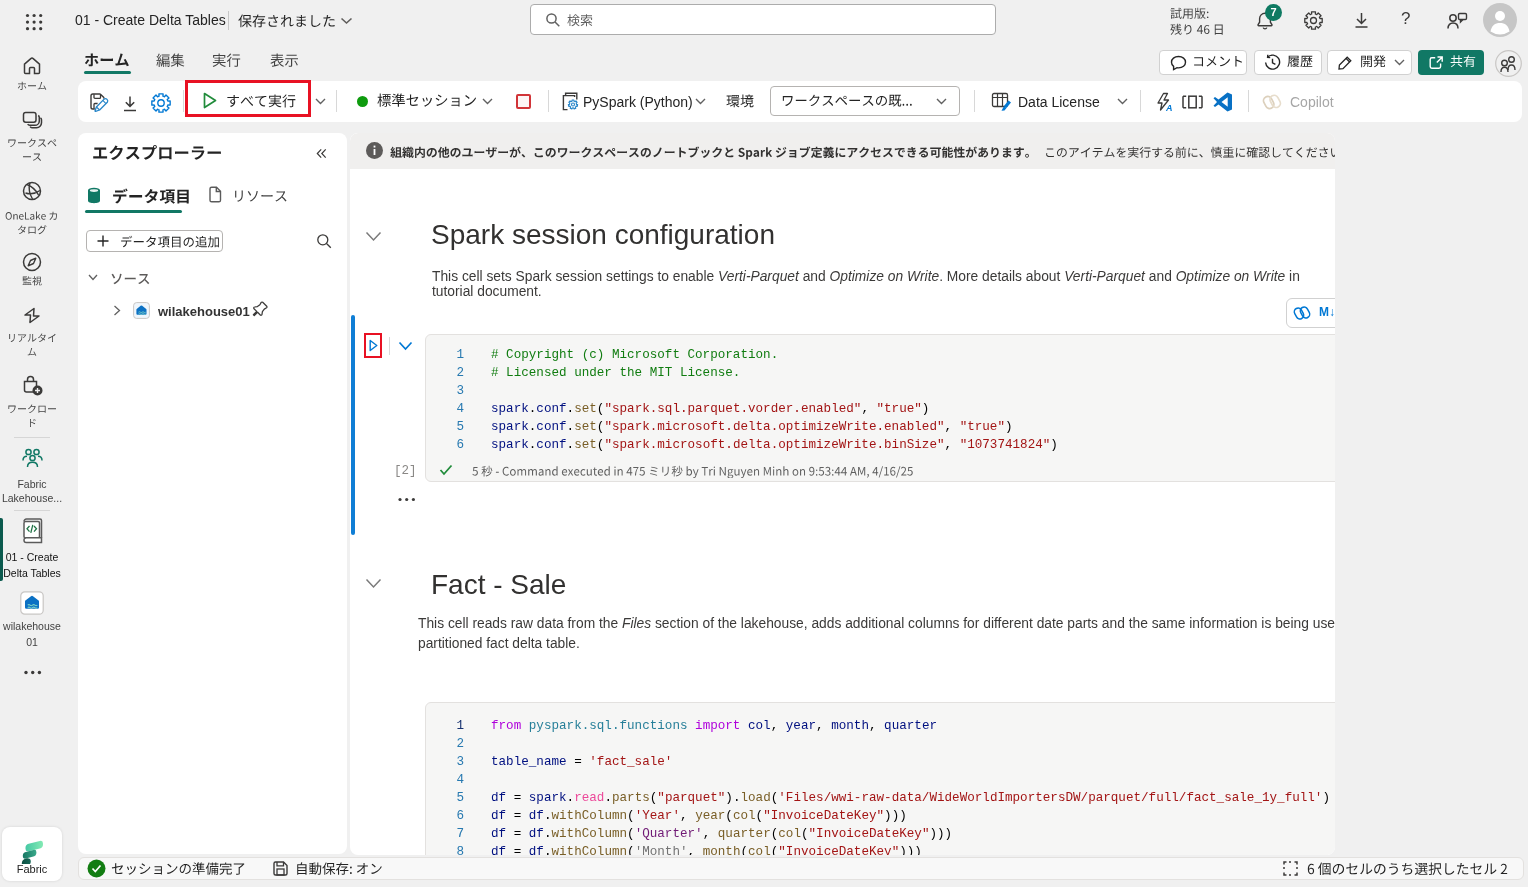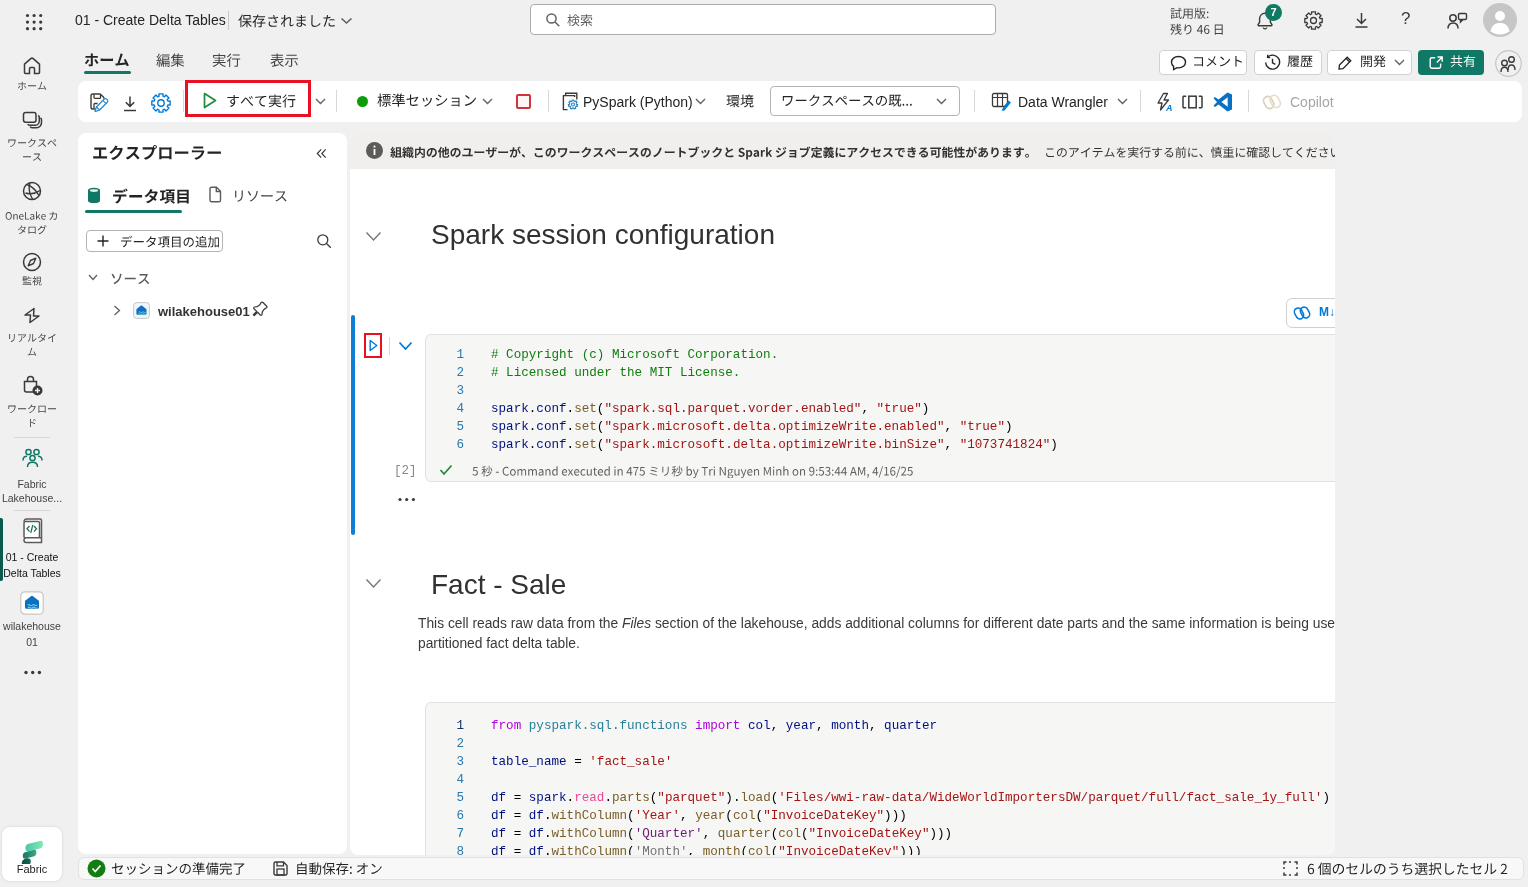--- a/index.html
+++ b/index.html
@@ -177,21 +177,21 @@
 <svg class="abs" style="left:936px;top:98px" width="11" height="7" viewBox="0 0 11 7">
     <path d="M1 1 L5.5 5.5 L10 1" fill="none" stroke="#616161" stroke-width="1.4"></path>
   </svg>
 <div class="abs" style="left:974px;top:90px;width:1px;height:22px;background:#d8d8d8"></div>
 <svg class="abs" style="left:991px;top:92px" width="22" height="20" viewBox="0 0 22 20">
     <rect x="1.5" y="1.5" width="15" height="13" rx="1.5" fill="none" stroke="#3b3a39" stroke-width="1.3"></rect>
     <path d="M1.5 5.5 L16.5 5.5 M6.5 1.5 L6.5 14.5 M11.5 1.5 L11.5 14.5" stroke="#3b3a39" stroke-width="1.2"></path>
     <path d="M13 14 L17.5 8.5 L20 10.5 L15.5 16 Z" fill="#0078d4"></path>
     <path d="M13 14 L15.5 16 L13.5 18.5 L10.5 18.8 Z" fill="#0078d4"></path>
   </svg>
-<div class="abs" style="left:1018px;top:94px;font-size:14px;color:#242424">Data Wrangler</div>
+<div class="abs" style="left:1018px;top:94px;font-size:14px;color:#242424">Data License</div>
 <svg class="abs" style="left:1117px;top:98px" width="11" height="7" viewBox="0 0 11 7">
     <path d="M1 1 L5.5 5.5 L10 1" fill="none" stroke="#616161" stroke-width="1.4"></path>
   </svg>
 <div class="abs" style="left:1140px;top:90px;width:1px;height:22px;background:#d8d8d8"></div>
 <svg class="abs" style="left:1155px;top:92px" width="20" height="20" viewBox="0 0 20 20">
     <path d="M8.5 1.5 L3 11 L7 11 L5.5 18 L13.5 8 L9 8 L12.5 1.5 Z" fill="none" stroke="#3b3a39" stroke-width="1.3" stroke-linejoin="round"></path>
     <text x="11" y="19" font-family="Liberation Sans" font-size="9" font-weight="bold" font-style="italic" fill="#0078d4">A</text>
   </svg>
 <svg class="abs" style="left:1182px;top:95px" width="21" height="14" viewBox="0 0 21 14">
     <path d="M1 1.2 L4.2 1.2 M1 12.8 L4.2 12.8 M1 1.2 L1 12.8 M16.8 1.2 L20 1.2 M16.8 12.8 L20 12.8 M20 1.2 L20 12.8" stroke="#3b3a39" stroke-width="1.5" fill="none"></path>
@@ -378,20 +378,21 @@
 <svg style="position:absolute;left:693.8006999999993px;top:10.2px;" width="310.4" height="17.4" viewBox="0 -13.8 310.4 17.4">
       <path d="M2.8 -8.4V-7.4C3.7 -7.3 4.7 -7.2 5.9 -7.2C7 -7.2 8.3 -7.3 9.2 -7.4V-8.4C8.3 -8.3 7.1 -8.2 5.9 -8.2C4.7 -8.2 3.7 -8.2 2.8 -8.4ZM3.3 -3.6 2.3 -3.7C2.2 -3.2 2.1 -2.6 2.1 -2C2.1 -0.5 3.5 0.3 5.9 0.3C7.6 0.3 9.1 0.1 9.9 -0.1L9.9 -1.1C9 -0.8 7.5 -0.7 5.9 -0.7C4 -0.7 3 -1.3 3 -2.2C3 -2.6 3.1 -3.1 3.3 -3.6Z M17.6 -7.6C17.4 -6.5 17.2 -5.4 16.9 -4.4C16.3 -2.4 15.7 -1.6 15.1 -1.6C14.6 -1.6 13.9 -2.3 13.9 -3.8C13.9 -5.4 15.3 -7.4 17.6 -7.6ZM18.6 -7.7C20.6 -7.5 21.7 -6 21.7 -4.2C21.7 -2.1 20.2 -1 18.7 -0.7C18.4 -0.6 18.1 -0.5 17.7 -0.5L18.2 0.4C21.1 0 22.7 -1.7 22.7 -4.2C22.7 -6.6 20.9 -8.5 18.1 -8.5C15.2 -8.5 12.9 -6.3 12.9 -3.7C12.9 -1.7 14 -0.5 15.1 -0.5C16.2 -0.5 17.1 -1.8 17.8 -4.2C18.2 -5.3 18.4 -6.5 18.6 -7.7Z M34.9 -8 34.3 -8.6C34.1 -8.6 33.7 -8.5 33.5 -8.5C32.7 -8.5 27.2 -8.5 26.6 -8.5C26.2 -8.5 25.7 -8.6 25.3 -8.6V-7.6C25.7 -7.6 26.2 -7.6 26.6 -7.6C27.2 -7.6 32.6 -7.6 33.4 -7.6C33 -6.9 31.9 -5.6 30.8 -5L31.6 -4.3C33 -5.3 34.1 -6.8 34.6 -7.6C34.6 -7.7 34.8 -7.9 34.9 -8ZM30.1 -6.5H29.1C29.1 -6.2 29.1 -5.9 29.1 -5.6C29.1 -3.6 28.8 -1.9 27 -0.8C26.7 -0.6 26.3 -0.4 25.9 -0.3L26.8 0.4C29.8 -1.1 30.1 -3.2 30.1 -6.5Z M36.7 -4.3 37.2 -3.4C38.9 -3.9 40.5 -4.6 41.7 -5.3V-0.9C41.7 -0.5 41.7 0.1 41.7 0.4H42.8C42.8 0.1 42.8 -0.5 42.8 -0.9V-5.9C44 -6.7 45.1 -7.6 46 -8.6L45.2 -9.3C44.4 -8.3 43.2 -7.3 41.9 -6.5C40.6 -5.7 38.8 -4.9 36.7 -4.3Z M50.2 -8.8V-7.8C50.5 -7.8 50.8 -7.9 51.2 -7.9C51.9 -7.9 55.4 -7.9 56 -7.9C56.4 -7.9 56.8 -7.8 57.2 -7.8V-8.8C56.8 -8.8 56.4 -8.7 56 -8.7C55.4 -8.7 51.9 -8.7 51.2 -8.7C50.8 -8.7 50.5 -8.8 50.2 -8.8ZM48.7 -5.8V-4.8C49.1 -4.9 49.4 -4.9 49.8 -4.9H53.3C53.3 -3.7 53.2 -2.7 52.6 -1.9C52.2 -1.2 51.3 -0.5 50.4 -0.1L51.3 0.6C52.3 0 53.2 -0.8 53.6 -1.6C54.1 -2.5 54.3 -3.6 54.3 -4.9H57.6C57.8 -4.9 58.2 -4.8 58.5 -4.8V-5.8C58.2 -5.8 57.8 -5.8 57.6 -5.8C56.9 -5.8 50.5 -5.8 49.8 -5.8C49.4 -5.8 49.1 -5.8 48.7 -5.8Z M61.5 -1.3C61.1 -1.3 60.7 -1.3 60.4 -1.3L60.6 -0.2C60.9 -0.2 61.2 -0.3 61.5 -0.3C63.1 -0.5 67.1 -0.9 69 -1.2C69.2 -0.6 69.5 -0 69.6 0.4L70.6 -0C70.1 -1.3 68.8 -3.7 68 -4.9L67.1 -4.5C67.5 -3.9 68.1 -3 68.5 -2C67.2 -1.9 64.9 -1.6 63.2 -1.5C63.8 -3 65 -6.7 65.3 -7.8C65.5 -8.3 65.6 -8.6 65.7 -8.9L64.5 -9.1C64.5 -8.8 64.4 -8.5 64.3 -8C64 -6.8 62.7 -3 62.1 -1.4Z M81.9 -5.2 81.5 -6.1C81.2 -6 80.9 -5.8 80.5 -5.7C79.9 -5.4 79.2 -5.1 78.4 -4.7C78.2 -5.4 77.6 -5.8 76.8 -5.8C76.3 -5.8 75.6 -5.6 75.1 -5.3C75.5 -5.9 75.9 -6.6 76.2 -7.2C77.5 -7.2 79 -7.3 80.1 -7.5L80.2 -8.4C79 -8.2 77.7 -8.1 76.5 -8C76.7 -8.6 76.8 -9.1 76.9 -9.4L75.9 -9.5C75.9 -9.1 75.8 -8.5 75.6 -8L74.8 -8C74.3 -8 73.4 -8 72.8 -8.1V-7.2C73.5 -7.2 74.2 -7.2 74.8 -7.2H75.3C74.8 -6.2 74 -5 72.5 -3.5L73.3 -2.9C73.7 -3.4 74.1 -3.8 74.4 -4.2C75 -4.7 75.7 -5 76.5 -5C77 -5 77.4 -4.8 77.6 -4.3C76.2 -3.6 74.7 -2.7 74.7 -1.3C74.7 0.2 76.1 0.5 77.8 0.5C78.8 0.5 80.2 0.4 81.1 0.3L81.1 -0.6C80.1 -0.5 78.8 -0.3 77.8 -0.3C76.6 -0.3 75.7 -0.5 75.7 -1.4C75.7 -2.2 76.5 -2.8 77.6 -3.4C77.6 -2.8 77.6 -2 77.5 -1.6H78.5L78.4 -3.8C79.3 -4.3 80.2 -4.6 80.8 -4.9C81.2 -5 81.6 -5.2 81.9 -5.2Z M88.8 -7.6V-6.6H85.2V-5.9H88.8V-4.8H85.4V-4.1H88.7C88.7 -3.7 88.7 -3.3 88.5 -3H84V-2.2H88.1C87.5 -1.3 86.3 -0.4 83.9 0.2C84.1 0.4 84.4 0.8 84.5 1C87.2 0.1 88.5 -1 89.1 -2.2H89.3C90.2 -0.4 91.8 0.6 94.1 1C94.2 0.7 94.5 0.4 94.7 0.2C92.6 -0.1 91 -0.9 90.2 -2.2H94.5V-3H89.5C89.6 -3.3 89.6 -3.7 89.6 -4.1H93.2V-4.8H89.7V-5.9H93.4V-6.5H94.3V-8.8H89.7V-10H88.8V-8.8H84.2V-6.5H85.1V-8H93.4V-6.6H89.7V-7.6Z M100.4 -9.3V-8.4H106.2V-9.3ZM98.4 -10C97.8 -9.1 96.6 -8.1 95.6 -7.4C95.8 -7.2 96 -6.9 96.1 -6.7C97.2 -7.4 98.4 -8.6 99.2 -9.7ZM99.9 -6V-5.1H103.9V-0.2C103.9 -0 103.8 0 103.6 0.1C103.3 0.1 102.5 0.1 101.7 0C101.8 0.3 101.9 0.7 102 0.9C103.1 0.9 103.8 0.9 104.2 0.8C104.6 0.6 104.8 0.4 104.8 -0.2V-5.1H106.6V-6ZM98.9 -7.4C98 -6.1 96.7 -4.7 95.5 -3.8C95.7 -3.7 96 -3.3 96.1 -3.1C96.6 -3.4 97 -3.9 97.5 -4.3V1H98.4V-5.3C98.9 -5.9 99.3 -6.5 99.7 -7.1Z M113.9 -4.4C114 -3.3 113.5 -2.7 112.8 -2.7C112.1 -2.7 111.6 -3.2 111.6 -3.9C111.6 -4.7 112.2 -5.2 112.8 -5.2C113.3 -5.2 113.7 -5 113.9 -4.4ZM108.2 -7.8 108.3 -6.9C109.8 -7 111.8 -7 113.6 -7.1L113.6 -5.9C113.4 -5.9 113.1 -6 112.8 -6C111.7 -6 110.7 -5.1 110.7 -3.9C110.7 -2.6 111.7 -1.9 112.7 -1.9C113.1 -1.9 113.4 -2 113.7 -2.2C113.2 -1.2 112.1 -0.5 110.5 -0.1L111.3 0.6C114.1 -0.2 114.9 -2 114.9 -3.6C114.9 -4.2 114.8 -4.7 114.5 -5.1L114.5 -7.1H114.7C116.4 -7.1 117.5 -7 118.1 -7L118.2 -7.9C117.6 -7.9 116.1 -7.9 114.7 -7.9H114.5L114.5 -8.7C114.5 -8.8 114.5 -9.3 114.6 -9.4H113.5C113.5 -9.3 113.5 -9 113.5 -8.7L113.6 -7.9C111.8 -7.9 109.6 -7.8 108.2 -7.8Z M125.9 -0.4C125.6 -0.3 125.3 -0.3 124.9 -0.3C124 -0.3 123.4 -0.7 123.4 -1.2C123.4 -1.7 123.8 -2 124.3 -2C125.2 -2 125.8 -1.3 125.9 -0.4ZM121.8 -8.8 121.9 -7.8C122.1 -7.8 122.4 -7.8 122.7 -7.9C123.3 -7.9 125.7 -8 126.3 -8C125.7 -7.5 124.2 -6.2 123.5 -5.7C122.8 -5.1 121.3 -3.8 120.3 -3L121 -2.3C122.5 -3.9 123.6 -4.7 125.6 -4.7C127.1 -4.7 128.2 -3.8 128.2 -2.7C128.2 -1.7 127.7 -1 126.7 -0.6C126.6 -1.7 125.8 -2.7 124.3 -2.7C123.2 -2.7 122.5 -2 122.5 -1.2C122.5 -0.2 123.5 0.5 125.1 0.5C127.6 0.5 129.2 -0.7 129.2 -2.6C129.2 -4.2 127.8 -5.4 125.8 -5.4C125.3 -5.4 124.7 -5.4 124.1 -5.2C125.1 -6 126.7 -7.3 127.3 -7.8C127.5 -8 127.7 -8.1 127.9 -8.3L127.4 -9C127.3 -8.9 127.1 -8.9 126.8 -8.9C126.1 -8.8 123.3 -8.7 122.7 -8.7C122.4 -8.7 122.1 -8.7 121.8 -8.8Z M138.1 -6.1V-1.2H138.9V-6.1ZM140.5 -6.5V-0.2C140.5 0 140.4 0.1 140.3 0.1C140.1 0.1 139.4 0.1 138.7 0C138.8 0.3 139 0.7 139 0.9C139.9 0.9 140.5 0.9 140.9 0.7C141.3 0.6 141.4 0.4 141.4 -0.2V-6.5ZM139.5 -10.1C139.2 -9.5 138.8 -8.7 138.4 -8.1H134.8L135.4 -8.3C135.2 -8.8 134.7 -9.5 134.2 -10L133.4 -9.7C133.8 -9.2 134.2 -8.6 134.5 -8.1H131.5V-7.3H142.2V-8.1H139.4C139.7 -8.6 140.1 -9.2 140.5 -9.7ZM135.8 -3.6V-2.4H133.1V-3.6ZM135.8 -4.3H133.1V-5.5H135.8ZM132.3 -6.2V0.9H133.1V-1.7H135.8V-0.1C135.8 0.1 135.7 0.1 135.6 0.1C135.4 0.1 134.9 0.1 134.2 0.1C134.4 0.3 134.5 0.7 134.6 0.9C135.4 0.9 135.9 0.9 136.2 0.7C136.5 0.6 136.6 0.4 136.6 -0.1V-6.2Z M148.2 -8V-7.1C149.5 -6.9 151.8 -6.9 153.1 -7.1V-8C151.9 -7.9 149.5 -7.8 148.2 -8ZM148.7 -3.2 147.8 -3.3C147.7 -2.7 147.6 -2.3 147.6 -1.9C147.6 -0.7 148.5 -0.1 150.5 -0.1C151.7 -0.1 152.7 -0.2 153.5 -0.3L153.5 -1.3C152.5 -1.1 151.6 -1 150.5 -1C148.9 -1 148.5 -1.5 148.5 -2.1C148.5 -2.4 148.6 -2.7 148.7 -3.2ZM146 -8.9 144.9 -9C144.9 -8.8 144.9 -8.5 144.8 -8.2C144.7 -7.2 144.3 -5.2 144.3 -3.4C144.3 -1.8 144.5 -0.5 144.7 0.4L145.6 0.3C145.6 0.2 145.5 0 145.5 -0.1C145.5 -0.2 145.6 -0.4 145.6 -0.6C145.7 -1.2 146.1 -2.4 146.4 -3.3L145.9 -3.7C145.7 -3.2 145.5 -2.5 145.3 -1.9C145.2 -2.5 145.1 -3 145.1 -3.6C145.1 -4.9 145.5 -7.1 145.7 -8.2C145.8 -8.4 145.9 -8.7 146 -8.9Z M157.9 0.7 158.8 -0C158 -0.9 156.9 -2 156.1 -2.7L155.3 -2C156.2 -1.3 157.2 -0.3 157.9 0.7Z M170.3 -2V-1.3H178V-2ZM172.3 -5.4H176.1V-4.7H172.3ZM172.3 -4.1H176.1V-3.3H172.3ZM172.3 -6.8H176.1V-6H172.3ZM174.9 -0.7C175.7 -0.2 176.7 0.5 177.3 1L178.1 0.5C177.5 0 176.4 -0.6 175.5 -1.2ZM172.6 -1.1C172.1 -0.5 171 0 170.1 0.4C170.2 0.5 170.6 0.8 170.7 1C171.7 0.6 172.8 -0.1 173.5 -0.8ZM168.6 -10V0.9H169.5V-10ZM167.5 -7.7C167.5 -6.7 167.3 -5.4 166.9 -4.6L167.5 -4.4C168 -5.2 168.1 -6.5 168.2 -7.6ZM169.6 -7.8C169.9 -7.1 170.2 -6.1 170.3 -5.5L170.9 -5.8C170.8 -6.4 170.5 -7.3 170.1 -8.1ZM171.5 -7.4V-2.7H176.9V-7.4H174.7V-8.2H177.8V-9H174.7V-10H173.8V-9H170.6V-8.2H173.8V-7.4Z M180.4 -6.4V-2.7H184V-1.9H180V-1.2H184V-0.2H179.1V0.6H189.8V-0.2H184.9V-1.2H189V-1.9H184.9V-2.7H188.6V-6.4H184.9V-7.2H189.7V-7.9H184.9V-8.8C186.2 -8.9 187.6 -9.1 188.6 -9.2L188.1 -9.9C186.2 -9.6 182.9 -9.4 180.1 -9.3C180.2 -9.1 180.3 -8.8 180.3 -8.6C181.4 -8.6 182.7 -8.7 184 -8.7V-7.9H179.2V-7.2H184V-6.4ZM181.3 -4.3H184V-3.4H181.3ZM184.9 -4.3H187.7V-3.4H184.9ZM181.3 -5.8H184V-4.9H181.3ZM184.9 -5.8H187.7V-4.9H184.9Z M195.8 -8V-7.1C197.1 -6.9 199.4 -6.9 200.7 -7.1V-8C199.5 -7.9 197.1 -7.8 195.8 -8ZM196.3 -3.2 195.4 -3.3C195.3 -2.7 195.2 -2.3 195.2 -1.9C195.2 -0.7 196.1 -0.1 198.1 -0.1C199.3 -0.1 200.3 -0.2 201.1 -0.3L201.1 -1.3C200.1 -1.1 199.2 -1 198.1 -1C196.5 -1 196.1 -1.5 196.1 -2.1C196.1 -2.4 196.2 -2.7 196.3 -3.2ZM193.6 -8.9 192.5 -9C192.5 -8.8 192.5 -8.5 192.4 -8.2C192.3 -7.2 191.9 -5.2 191.9 -3.4C191.9 -1.8 192.1 -0.5 192.3 0.4L193.2 0.3C193.2 0.2 193.1 0 193.1 -0.1C193.1 -0.2 193.2 -0.4 193.2 -0.6C193.3 -1.2 193.7 -2.4 194 -3.3L193.5 -3.7C193.3 -3.2 193.1 -2.5 192.9 -1.9C192.8 -2.5 192.7 -3 192.7 -3.6C192.7 -4.9 193.1 -7.1 193.3 -8.2C193.4 -8.4 193.5 -8.7 193.6 -8.9Z M210.4 -3.5V-2.3H208.8V-3.5ZM202.9 -9.2V-8.4H204.3C204 -6.3 203.5 -4.4 202.6 -3.1C202.7 -2.9 203 -2.5 203.1 -2.3C203.3 -2.6 203.6 -3 203.8 -3.4V0.4H204.5V-0.5H206.8V-4.7C207 -4.6 207.2 -4.3 207.3 -4.2C207.6 -4.4 207.8 -4.5 208 -4.7V1H208.8V0.4H213.7V-0.3H211.3V-1.6H213.2V-2.3H211.3V-3.5H213.2V-4.2H211.3V-5.5H213.4V-6.2H211.5C211.6 -6.6 211.8 -7 212 -7.4L211.2 -7.6C211.1 -7.2 210.9 -6.7 210.7 -6.2H209.2C209.6 -6.8 209.9 -7.4 210.2 -8H212.9V-6.7H213.7V-8.8H210.5C210.6 -9.1 210.7 -9.5 210.8 -9.8L210 -10C209.8 -9.6 209.7 -9.2 209.6 -8.8H207.2V-6.7H207.9V-8H209.2C208.6 -6.7 207.8 -5.7 206.8 -4.9V-5.7H204.6C204.8 -6.6 205 -7.4 205.1 -8.4H207.1V-9.2ZM210.4 -4.2H208.8V-5.5H210.4ZM210.4 -1.6V-0.3H208.8V-1.6ZM204.5 -4.9H206V-1.3H204.5Z M220.7 -3.2V-0.3C220.7 0.6 220.9 0.9 221.8 0.9C222 0.9 223 0.9 223.2 0.9C223.9 0.9 224.1 0.5 224.2 -1C224 -1 223.6 -1.1 223.5 -1.3C223.4 -0.1 223.4 0.1 223.1 0.1C222.9 0.1 222.1 0.1 222 0.1C221.6 0.1 221.6 0 221.6 -0.3V-3.2ZM219.6 -2.7C219.5 -1.8 219.2 -0.7 218.7 -0.1L219.3 0.3C220 -0.4 220.2 -1.5 220.3 -2.6ZM220.9 -4.2C221.7 -3.8 222.6 -3.1 223.1 -2.6L223.6 -3.2C223.2 -3.7 222.2 -4.4 221.5 -4.8ZM223.7 -2.7C224.3 -1.8 224.9 -0.6 225 0.2L225.8 -0.1C225.6 -0.9 225.1 -2.1 224.4 -3ZM215.2 -6.4V-5.7H218.6V-6.4ZM215.2 -9.6V-8.9H218.5V-9.6ZM215.2 -4.8V-4.1H218.6V-4.8ZM214.7 -8V-7.3H218.9V-8ZM219.5 -9.5V-8.7H221.5C221.4 -8.3 221.4 -7.9 221.2 -7.5C220.8 -7.7 220.3 -7.9 219.8 -8.1L219.4 -7.5C219.9 -7.3 220.4 -7.1 220.9 -6.8C220.6 -6 220 -5.4 219 -4.9C219.1 -4.8 219.4 -4.5 219.5 -4.3C220.6 -4.8 221.2 -5.6 221.7 -6.4C222.2 -6.2 222.6 -5.9 222.9 -5.7L223.4 -6.4C223 -6.6 222.5 -6.9 222 -7.2C222.1 -7.7 222.3 -8.2 222.3 -8.7H224.4C224.3 -6.5 224.2 -5.7 224 -5.5C223.9 -5.3 223.8 -5.3 223.6 -5.3C223.4 -5.3 222.9 -5.3 222.3 -5.4C222.5 -5.2 222.6 -4.8 222.6 -4.6C223.1 -4.5 223.7 -4.5 224 -4.6C224.3 -4.6 224.5 -4.7 224.7 -4.9C225 -5.2 225.1 -6.3 225.2 -9.1C225.2 -9.2 225.2 -9.5 225.2 -9.5ZM215.2 -3.2V0.8H215.9V0.3H218.6V-3.2ZM215.9 -2.5H217.8V-0.5H215.9Z M230.1 -9.3 228.9 -9.3C229 -8.9 229 -8.5 229 -8.1C229 -6.8 228.9 -3.8 228.9 -2C228.9 -0.1 230.1 0.6 231.8 0.6C234.4 0.6 236 -0.9 236.8 -2L236.1 -2.8C235.3 -1.6 234 -0.4 231.8 -0.4C230.7 -0.4 229.9 -0.8 229.9 -2.1C229.9 -3.9 230 -6.7 230 -8.1C230.1 -8.5 230.1 -8.9 230.1 -9.3Z M239 -7.9 239.1 -6.9C240.4 -7.1 243.4 -7.4 244.7 -7.6C243.6 -6.9 242.5 -5.4 242.5 -3.5C242.5 -0.9 245 0.3 247.2 0.4L247.5 -0.6C245.6 -0.7 243.4 -1.4 243.4 -3.8C243.4 -5.2 244.5 -7 246.2 -7.5C246.8 -7.7 247.8 -7.7 248.5 -7.7V-8.7C247.7 -8.6 246.6 -8.6 245.3 -8.4C243.1 -8.3 240.8 -8 240.1 -8C239.8 -7.9 239.5 -7.9 239 -7.9Z M258.3 -8.8 257.4 -9.6C257.3 -9.3 257 -9 256.7 -8.8C255.9 -7.9 254.1 -6.5 253.2 -5.8C252.1 -4.9 252 -4.4 253.1 -3.4C254.2 -2.5 256 -1 256.9 -0.1C257.2 0.2 257.4 0.5 257.7 0.8L258.5 -0C257.3 -1.3 255.2 -3 254.1 -3.9C253.3 -4.5 253.3 -4.7 254.1 -5.3C254.9 -6 256.6 -7.4 257.5 -8.1C257.7 -8.3 258 -8.6 258.3 -8.8Z M267.8 -5.6V-4.7C268.6 -4.8 269.3 -4.8 270 -4.8C270.7 -4.8 271.4 -4.7 272 -4.7L272.1 -5.6C271.4 -5.6 270.7 -5.7 270 -5.7C269.2 -5.7 268.5 -5.6 267.8 -5.6ZM268.1 -2.7 267.2 -2.8C267.1 -2.3 267 -1.8 267 -1.4C267 -0.2 268 0.4 269.9 0.4C270.8 0.4 271.6 0.3 272.2 0.2L272.2 -0.7C271.5 -0.6 270.7 -0.5 269.9 -0.5C268.2 -0.5 267.9 -1 267.9 -1.6C267.9 -1.9 268 -2.3 268.1 -2.7ZM270.8 -8.8 270.2 -8.6C270.5 -8.1 270.9 -7.4 271.1 -6.9L271.8 -7.2C271.5 -7.7 271.1 -8.4 270.8 -8.8ZM272.1 -9.3 271.5 -9C271.8 -8.6 272.2 -7.9 272.5 -7.4L273.1 -7.7C272.9 -8.1 272.4 -8.9 272.1 -9.3ZM264.1 -7.2C263.6 -7.2 263.2 -7.2 262.6 -7.3L262.7 -6.4C263.1 -6.3 263.5 -6.3 264.1 -6.3C264.4 -6.3 264.8 -6.3 265.2 -6.4C265.1 -5.9 265 -5.5 264.8 -5.1C264.4 -3.4 263.6 -1 262.8 0.2L263.9 0.6C264.5 -0.7 265.3 -3.2 265.8 -4.9C265.9 -5.4 266 -5.9 266.1 -6.4C267 -6.5 267.8 -6.7 268.6 -6.9V-7.8C267.9 -7.6 267.1 -7.5 266.3 -7.4L266.5 -8.2C266.5 -8.5 266.6 -8.9 266.7 -9.2L265.6 -9.3C265.6 -9 265.6 -8.6 265.5 -8.3C265.5 -8.1 265.4 -7.7 265.4 -7.3C264.9 -7.2 264.5 -7.2 264.1 -7.2Z M277.4 -3.7 276.5 -3.9C276.2 -3.2 275.9 -2.6 275.9 -2C275.9 -0.3 277.3 0.5 279.6 0.5C280.9 0.5 281.9 0.4 282.7 0.2L282.7 -0.7C281.9 -0.5 280.9 -0.4 279.7 -0.4C277.9 -0.4 276.9 -0.9 276.9 -2.1C276.9 -2.6 277.1 -3.1 277.4 -3.7ZM275.6 -7.5 275.6 -6.6C277.5 -6.4 279.2 -6.4 280.6 -6.5C281 -5.5 281.6 -4.5 282 -3.8C281.6 -3.9 280.7 -3.9 280.1 -4L280 -3.2C280.9 -3.1 282.3 -3 282.9 -2.9L283.4 -3.5C283.2 -3.7 283 -4 282.8 -4.2C282.4 -4.8 281.9 -5.7 281.5 -6.6C282.3 -6.7 283.2 -6.9 284 -7.1L283.9 -8C283 -7.8 282.1 -7.6 281.2 -7.5C281 -8.2 280.7 -8.9 280.6 -9.5L279.6 -9.4C279.7 -9.1 279.9 -8.7 279.9 -8.4L280.3 -7.4C279 -7.3 277.3 -7.3 275.6 -7.5Z M288.3 -8.3 287.1 -8.3C287.2 -8 287.2 -7.5 287.2 -7.3C287.2 -6.6 287.2 -5.1 287.3 -4.1C287.6 -1 288.7 0.1 289.8 0.1C290.6 0.1 291.4 -0.6 292.1 -2.6L291.3 -3.5C291 -2.3 290.5 -1 289.9 -1C289 -1 288.4 -2.3 288.2 -4.3C288.2 -5.3 288.1 -6.4 288.2 -7.2C288.2 -7.5 288.2 -8 288.3 -8.3ZM294.5 -8 293.5 -7.7C294.7 -6.3 295.4 -3.8 295.6 -1.7L296.5 -2.1C296.4 -4.1 295.5 -6.6 294.5 -8Z M299.8 -2.9C298.8 -2.9 298 -2.1 298 -1.1C298 -0.1 298.8 0.7 299.8 0.7C300.8 0.7 301.6 -0.1 301.6 -1.1C301.6 -2.1 300.8 -2.9 299.8 -2.9ZM299.8 0.1C299.2 0.1 298.6 -0.4 298.6 -1.1C298.6 -1.7 299.2 -2.3 299.8 -2.3C300.5 -2.3 301 -1.7 301 -1.1C301 -0.4 300.5 0.1 299.8 0.1Z" fill="#323130"></path>
     </svg>
 <svg class="abs" style="left:1147px;top:10px" width="15" height="15" viewBox="0 0 15 15">
       <path d="M1.5 1.5 L13.5 13.5 M13.5 1.5 L1.5 13.5" stroke="#3b3a39" stroke-width="1.3"></path>
     </svg>
 <svg class="abs" style="left:15px;top:98px" width="17" height="11" viewBox="0 0 17 11">
       <path d="M1.5 1.5 L8.5 9 L15.5 1.5" fill="none" stroke="#7a7a7a" stroke-width="1.5"></path>
     </svg>
 <div class="abs" style="left:81px;top:86px;font-size:28px;color:#323130">Spark session configuration</div>
+<div class="abs" style="left:82px;top:136px;font-size:13.8px;color:#3b3a39">This cell sets Spark session settings to enable <i>Verti-Parquet</i> and <i>Optimize on Write</i>. More details about <i>Verti-Parquet</i> and <i>Optimize on Write</i> in tutorial document.</div>
 <div class="abs" style="left:936px;top:165px;width:202px;height:30px;background:#fff;border:1px solid #d1d1d1;border-radius:6px;box-sizing:border-box"></div>
 <svg class="abs" style="left:943px;top:171px" width="18" height="18" viewBox="0 0 18 18">
       <rect x="2.2" y="3.8" width="7.6" height="11.4" rx="3.8" fill="none" stroke="#0078d4" stroke-width="1.5" transform="rotate(-28 6 9.5)"></rect>
       <rect x="8.2" y="2.8" width="7.6" height="11.4" rx="3.8" fill="none" stroke="#0078d4" stroke-width="1.5" transform="rotate(-28 12 8.5)"></rect>
     </svg>
 <div class="abs" style="left:969px;top:172px;font-size:12px;font-weight:bold;color:#0078d4">M↓</div>
 <svg class="abs" style="left:999px;top:171px" width="18" height="18" viewBox="0 0 18 18">
       <path d="M14 9 L14 2 L2 2 L2 14 L9 14" fill="none" stroke="#0078d4" stroke-width="1.5"></path>
       <path d="M10.5 10.5 L16 16 M16 10.5 L10.5 16" stroke="#0078d4" stroke-width="1.5"></path>
     </svg>

